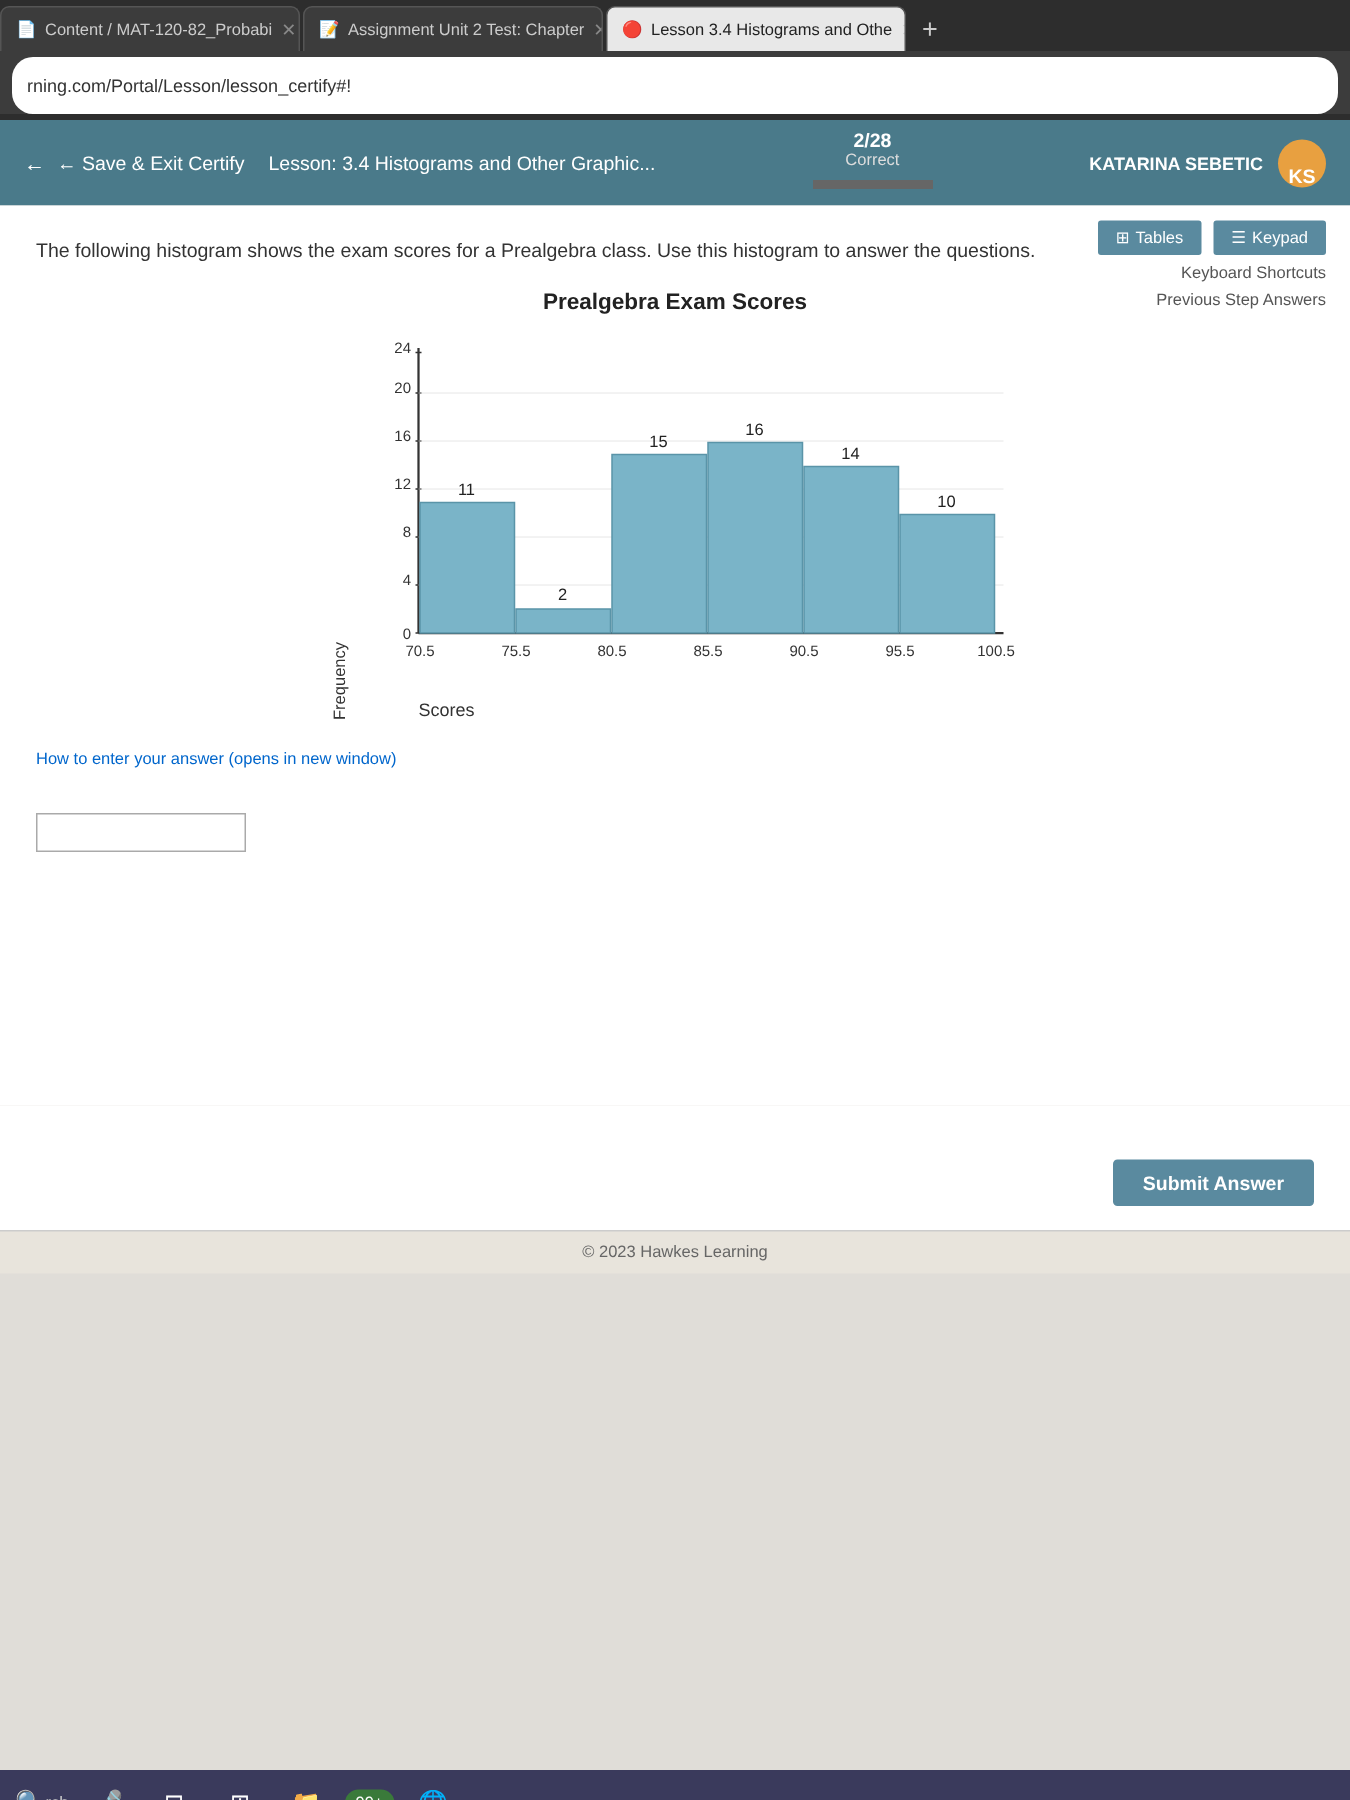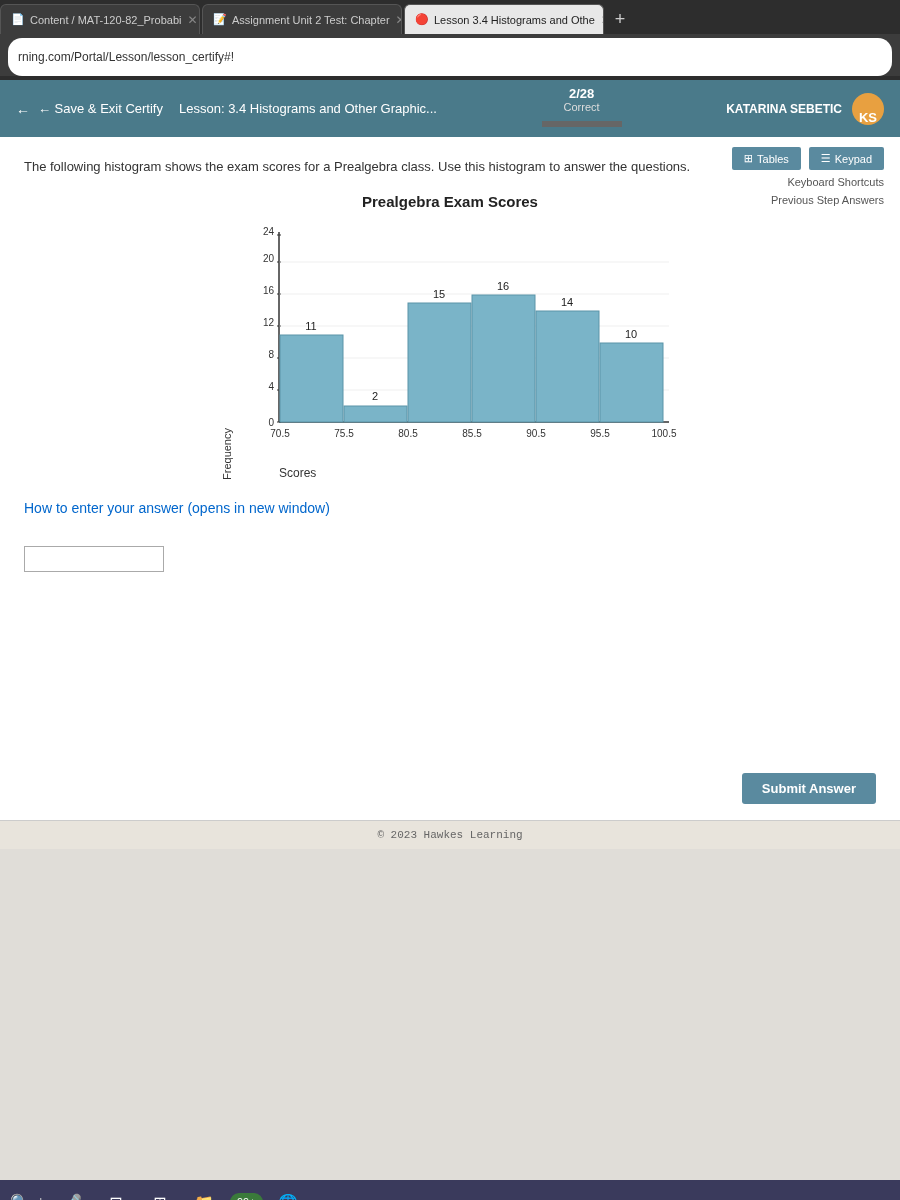--- a/index.html
+++ b/index.html
@@ -252,21 +252,21 @@
       margin-top: 10px;
     }
 
     .answer-label {
       font-size: 13px;
       font-weight: bold;
       color: #333;
     }
 
     .answer-hint {
-      font-size: 14px;
+      font-size: 11px;
       color: #0066cc;
       cursor: pointer;
       margin-top: 14px;
     }
 
     .answer-input {
       margin-top: 30px;
       border: 1px solid #aaa;
       width: 140px;
       height: 26px;
@@ -331,21 +331,20 @@
     }
 
     
     .footer {
       background: #e8e4dc;
       text-align: center;
       padding: 8px;
       font-size: 11px;
       color: #666;
       border-top: 1px solid #ccc;
-      font-family: Liberation Mono, monospace;
     }
 
     
     .taskbar {
       background: #3a3a5c;
       height: 44px;
       display: flex;
       align-items: center;
       padding: 0 10px;
       gap: 8px;

